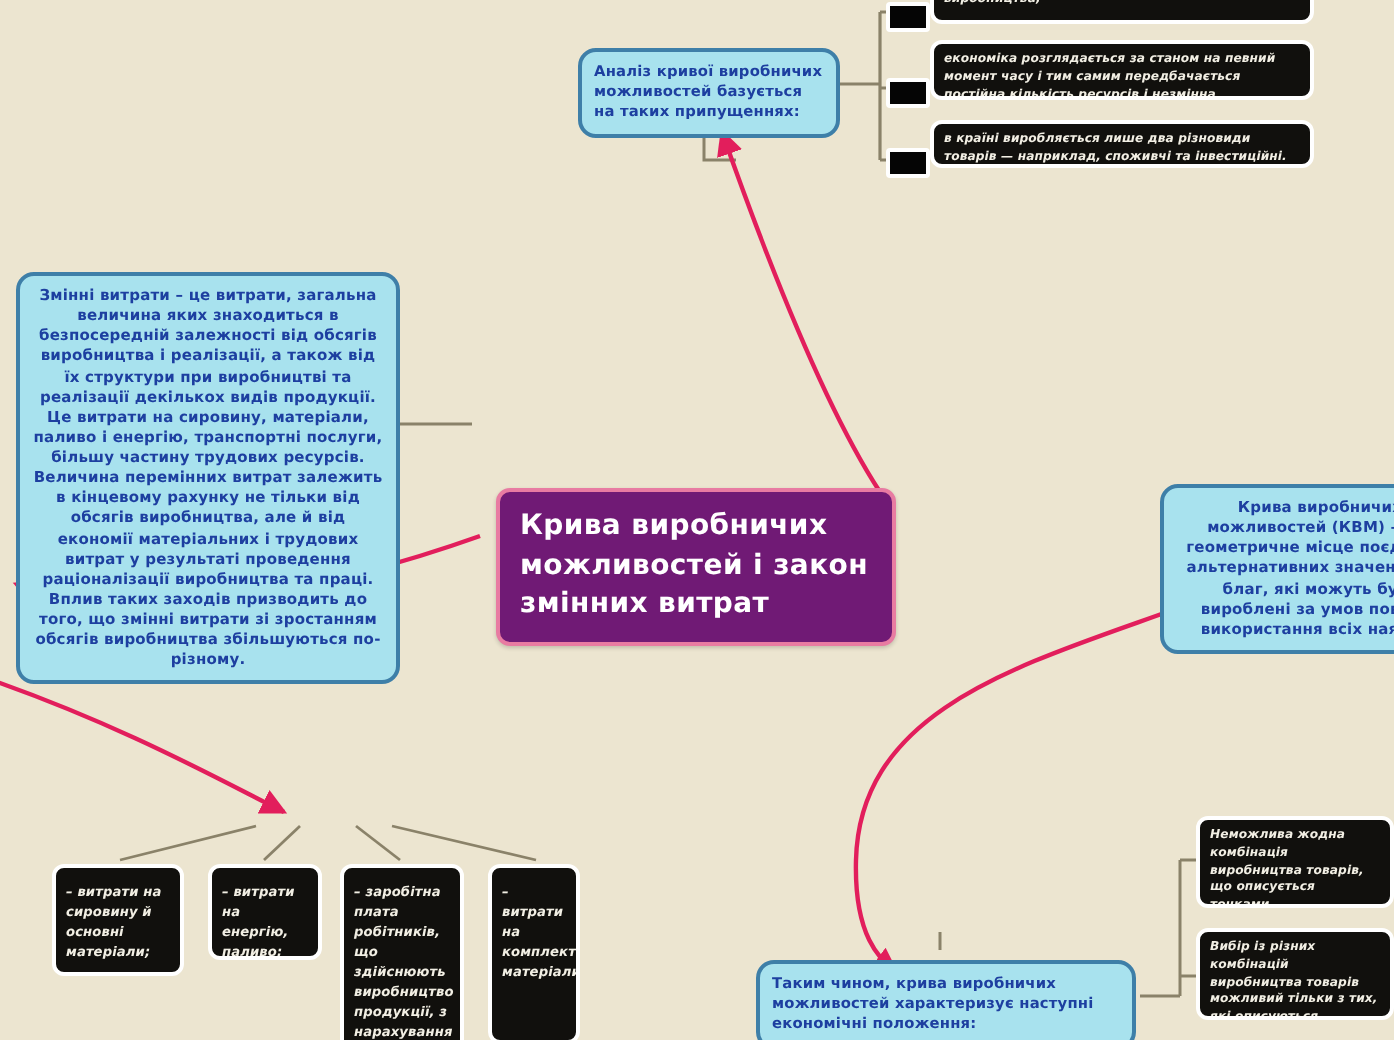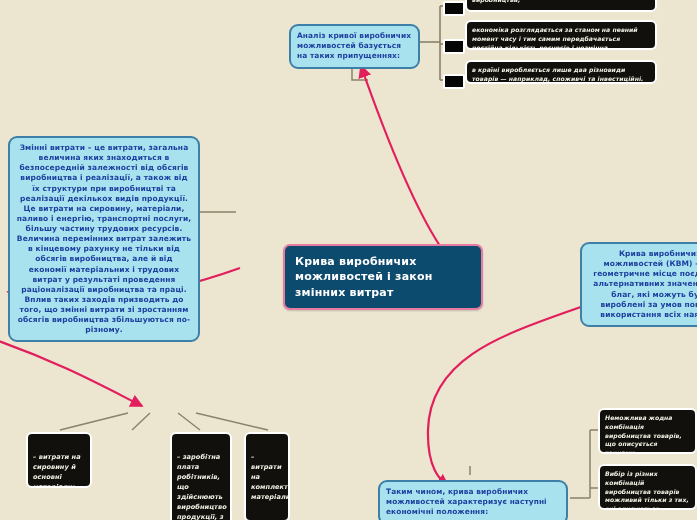--- a/index.html
+++ b/index.html
@@ -24,48 +24,47 @@
     font-weight:bold;
     font-size:7.6px;
     line-height:1.38;
     padding:5px 6px;
     letter-spacing:.1px;
   }
   .blue.small{font-size:7.4px;}
   .blue.big{font-size:7.5px;line-height:1.35;text-align:center;}
 
   .pinknode{
-    background:#0c4a6e;
+    background:#701a75;
     border:2px solid #e87ba2;
     border-radius:7px;
     color:#ffffff;
     font-weight:bold;
-    font-size:11px;
+    font-size:14px;
     line-height:1.4;
     padding:8px 10px;
     letter-spacing:.2px;
     box-shadow:0 1px 2px rgba(0,0,0,.18);
-    margin-left:35px;
   }
 
   .dark{
     background:#11100d;
     border:2px solid #ffffff;
     border-radius:6px;
     color:#f2efe4;
     font-style:italic;
     font-weight:bold;
     font-size:6.4px;
     line-height:1.42;
     padding:4px 5px;
     letter-spacing:.05px;
     overflow:hidden;
   }
   .dark.tiny{font-size:6.1px;line-height:1.45;}
-  .dark.leaf{font-size:6.6px;line-height:1.52;padding:18px 5px;}
+  .dark.leaf{font-size:6.6px;line-height:1.52;padding:7px 5px;}
 
   .sq{
     position:absolute;
     background:#050505;
     border:2px solid #ffffff;
     border-radius:2px;
     width:18px;height:11px;
   }
 </style>
 </head>
@@ -127,20 +126,21 @@
 
   <div class="node blue big" style="left:8px;top:136px;width:192px;">Змінні витрати – це витрати, загальна величина яких знаходиться в безпосередній залежності від обсягів виробництва і реалізації, а також від їх структури при виробництві та реалізації декількох видів продукції. Це витрати на сировину, матеріали, паливо і енергію, транспортні послуги, більшу частину трудових ресурсів. Величина перемінних витрат залежить в кінцевому рахунку не тільки від обсягів виробництва, але й від економії матеріальних і трудових витрат у результаті проведення раціоналізації виробництва та праці. Вплив таких заходів призводить до того, що змінні витрати зі зростанням обсягів виробництва збільшуються по-різному.</div>
 
   <div class="node pinknode" style="left:248px;top:244px;width:200px;">Крива виробничих можливостей і закон змінних витрат</div>
 
   <div class="node blue big" style="left:580px;top:242px;width:160px;">Крива виробничих можливостей (КВМ) — це геометричне місце поєднання альтернативних значень двох благ, які можуть бути вироблені за умов повного використання всіх наявних</div>
 
 
   <div class="node dark leaf" style="left:26px;top:432px;width:66px;height:56px;">– витрати на сировину й основні матеріали;</div>
 
+  <div class="node dark leaf" style="left:104px;top:432px;width:57px;height:48px;">– витрати на енергію, паливо;</div>
 
   <div class="node dark leaf" style="left:170px;top:432px;width:62px;height:96px;">– заробітна плата робітників, що здійснюють виробництво продукції, з нарахування</div>
 
   <div class="node dark leaf" style="left:244px;top:432px;width:46px;height:90px;">– витрати на комплектуючі матеріали.</div>
 
   <div class="node blue small" style="left:378px;top:480px;width:190px;">Таким чином, крива виробничих можливостей характеризує наступні економічні положення:</div>
 
   <div class="node dark tiny" style="left:598px;top:408px;width:99px;height:46px;">Неможлива жодна комбінація виробництва товарів, що описується точками, розташованими за межами, з зовнішнього боку КВМ.</div>
 
   <div class="node dark tiny" style="left:598px;top:464px;width:99px;height:46px;">Вибір із різних комбінацій виробництва товарів можливий тільки з тих, які описуються точками, що лежать на кривій або всередині неї.</div>

